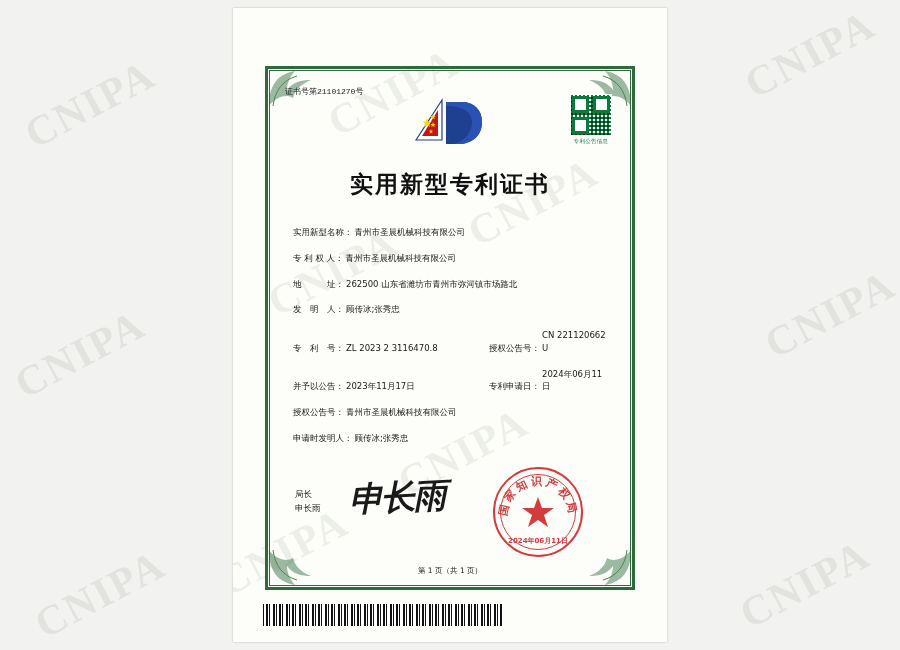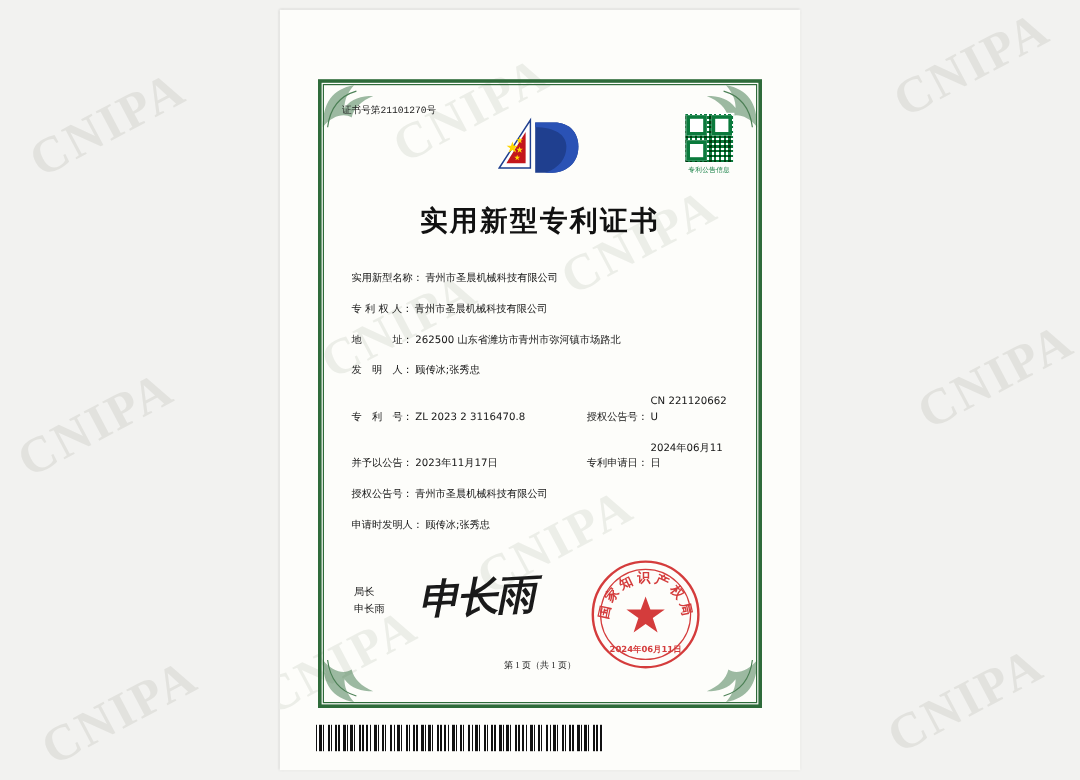--- a/index.html
+++ b/index.html
@@ -261,25 +261,24 @@
   }
   .seal-arc {
     position: absolute;
     inset: 0;
   }
   .seal-arc svg { width: 100%; height: 100%; }
 
   .page-no {
     position: absolute;
     left: 0; right: 0;
-    bottom: 20px;
+    bottom: 4px;
     text-align: center;
     font-size: 7.5px;
     color: #161616;
-    font-family: Liberation Serif, serif;
   }
 
   
   .barcode {
     position: absolute;
     left: 30px;
     bottom: 16px;
     width: 240px;
     height: 22px;
     background: repeating-linear-gradient(90deg,

